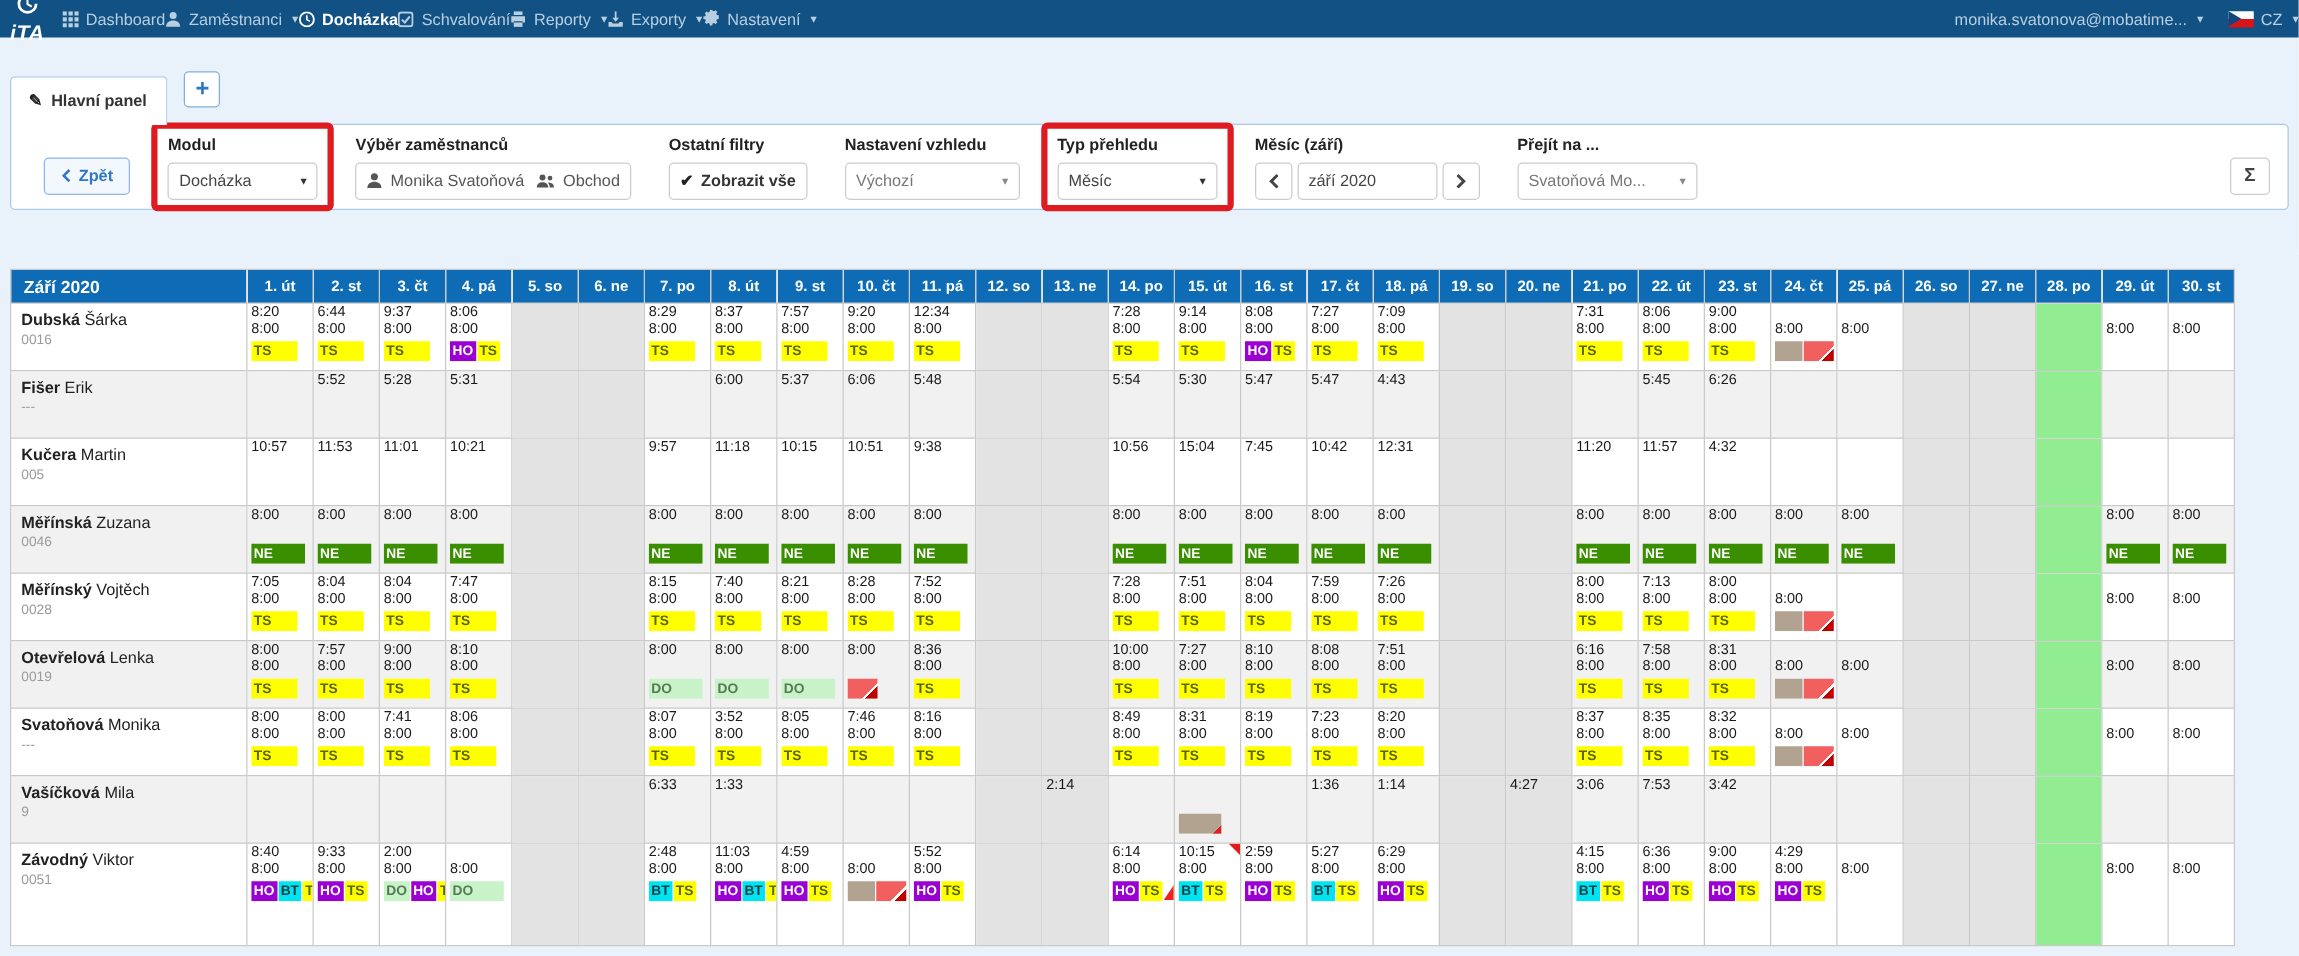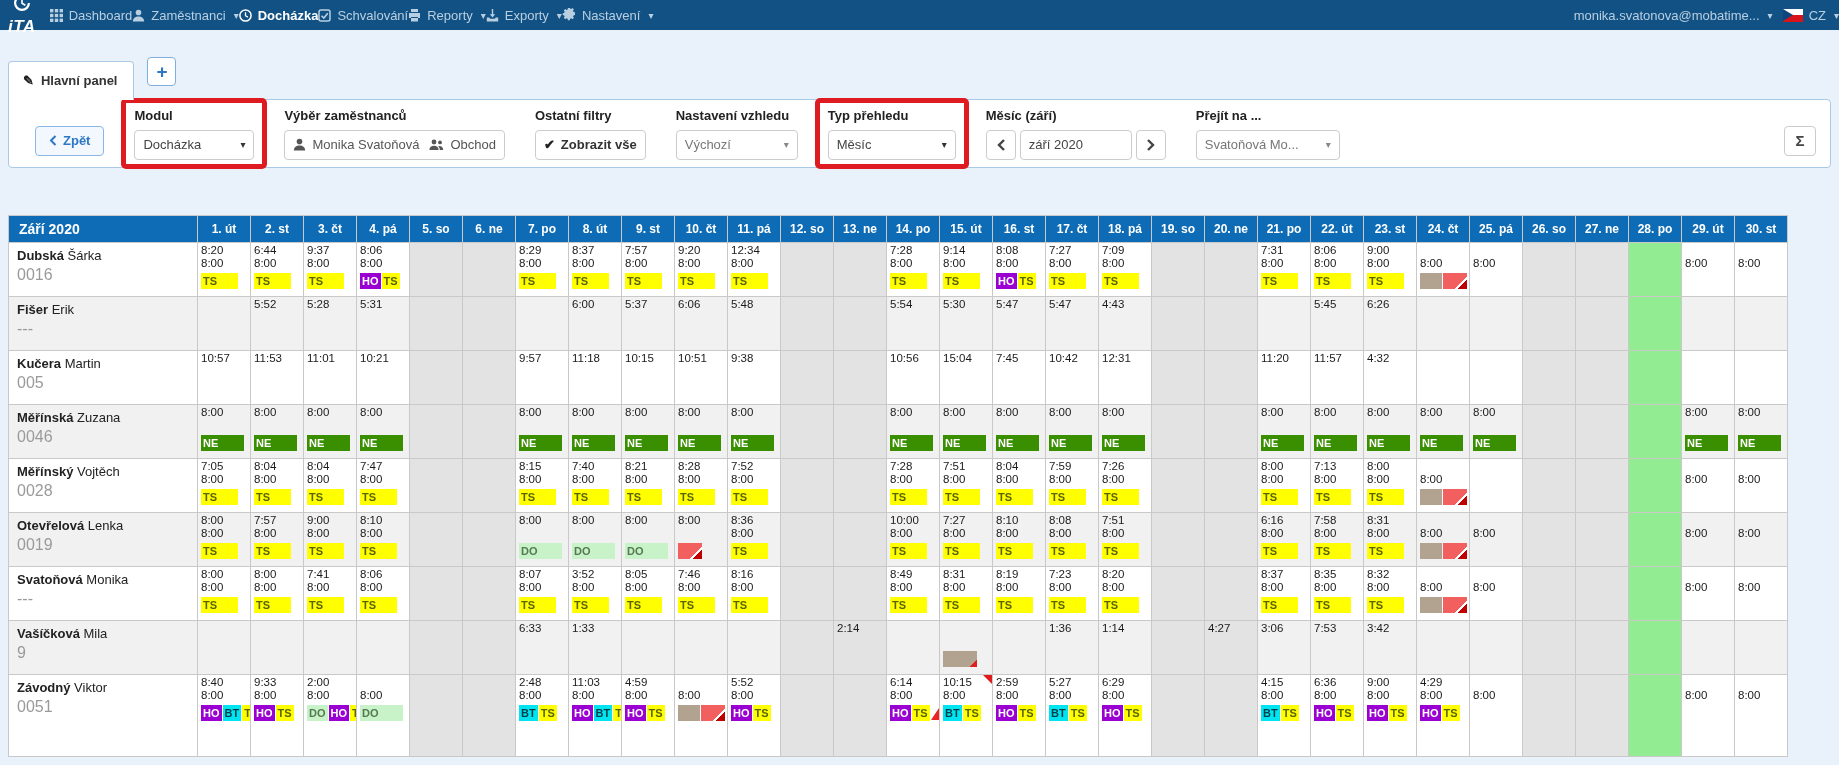--- a/index.html
+++ b/index.html
@@ -9,21 +9,21 @@
   
   .nav { height:30px; background:#125183; display:flex; align-items:center; color:#b8cfe2; }
   .brand { display:flex; align-items:center; gap:4px; padding:0 14px 0 8px;flex-direction:column; }
   .brand-mark { display:flex; align-items:center; }
   .brand-name { color:#fff; font-weight:bold; font-style:italic; font-size:17px; letter-spacing:.5px; }
   .nav-items { display:flex; align-items:center; flex:1; }
   .nav-item { display:flex; align-items:center; gap:6px; font-size:13px; cursor:pointer; white-space:nowrap; }
   .nav-item .icn { display:flex; align-items:center; }
   .nav-item.active { color:#fff; font-weight:bold; }
   .caret { font-size:10px; margin-left:2px; }
-  .nav-right { display:flex; align-items:center; gap:10px; padding-right:0; font-size:13px; white-space:nowrap; }
+  .nav-right { display:flex; align-items:center; gap:20px; padding-right:0; font-size:13px; white-space:nowrap; }
   .flag { width:20px; height:13px; position:relative; display:inline-block;
           background:linear-gradient(to bottom,#fff 50%,#d7141a 50%); overflow:hidden; }
   .flag::before { content:""; position:absolute; left:0; top:0; border-left:10px solid #11457e;
           border-top:6.5px solid transparent; border-bottom:6.5px solid transparent; }
 
   
   .workarea { padding:23px 8px 0 8px; }
   .tabs-row { display:flex; align-items:flex-end; gap:13px; height:47px; }
   .tab { background:#fff; border:1px solid #a9c9e6; border-bottom:none; border-radius:4px 4px 0 0;
          padding:11px 16px 12px 14px; font-size:13px; font-weight:bold; color:#333;
@@ -66,21 +66,21 @@
   th.month-title { background:#0d6cb5; color:#fff; font-size:14px; font-weight:bold; text-align:left;
           padding:5px 0 5px 10px; border-color:#2f85c4; }
   th.dayh { background:#0d6cb5; color:#ffffff; font-size:12px; font-weight:bold; text-align:center;
           padding:6px 0; border-color:#2f85c4; white-space:nowrap; }
   tr.emp-row { height:54px; }
   tr.emp-row.tall { height:82px;padding-left:18px; }
   tr.emp-row.even { background:#f1f1f1; }
   td.name-cell { padding:5px 4px 0 8px; }
   .emp-name { font-size:13px; color:#222; white-space:nowrap; }
   .emp-name b { font-weight:bold; }
-  .emp-id { font-size:16px; color:#9a9a9a; margin-top:3px; }
+  .emp-id { font-size:11px; color:#9a9a9a; margin-top:3px; }
   td.day-cell { padding:0; position:relative; }
   td.day-cell.wknd { background:#e3e3e3; }
   td.day-cell.hol { background:#92ec92; }
   .cellbox { padding:1px 0 0 3px; }
   .t1, .t2 { height:13px; line-height:13px; font-size:11.5px; color:#1a1a1a; white-space:nowrap; }
   .tags { display:flex; align-items:center; height:17px; margin-top:2px; overflow:hidden; padding-right:2px; }
   .tag { height:16px; line-height:16px; font-size:11px; font-weight:bold; padding:0 2px;
          margin-right:1px; flex:0 0 auto; min-width:17px; }
   .tag-TS { background:#ffff00; color:#5a6400; }
   .tags .tag-TS:only-child { width:37px; }
@@ -248,21 +248,21 @@
         </div>
         <div class="fgroup">
           <div class="flabel">Ostatní filtry</div>
           <div class="ctrl btn-check">
             <span class="chk">✔</span>
             <span>Zobrazit vše</span>
           </div>
         </div>
         <div class="fgroup">
           <div class="flabel">Nastavení vzhledu</div>
-          <div class="ctrl sel dim" style="width: 122px;">
+          <div class="ctrl sel dim" style="width: 140px;">
             <span>Výchozí</span>
             <span class="sel-caret" style="color: rgb(136, 136, 136);">▾</span>
           </div>
         </div>
         <div class="fgroup hl">
           <div class="flabel">Typ přehledu</div>
           <div class="ctrl sel" style="width: 128px;">
             <span>Měsíc</span>
             <span class="sel-caret">▾</span>
           </div>

